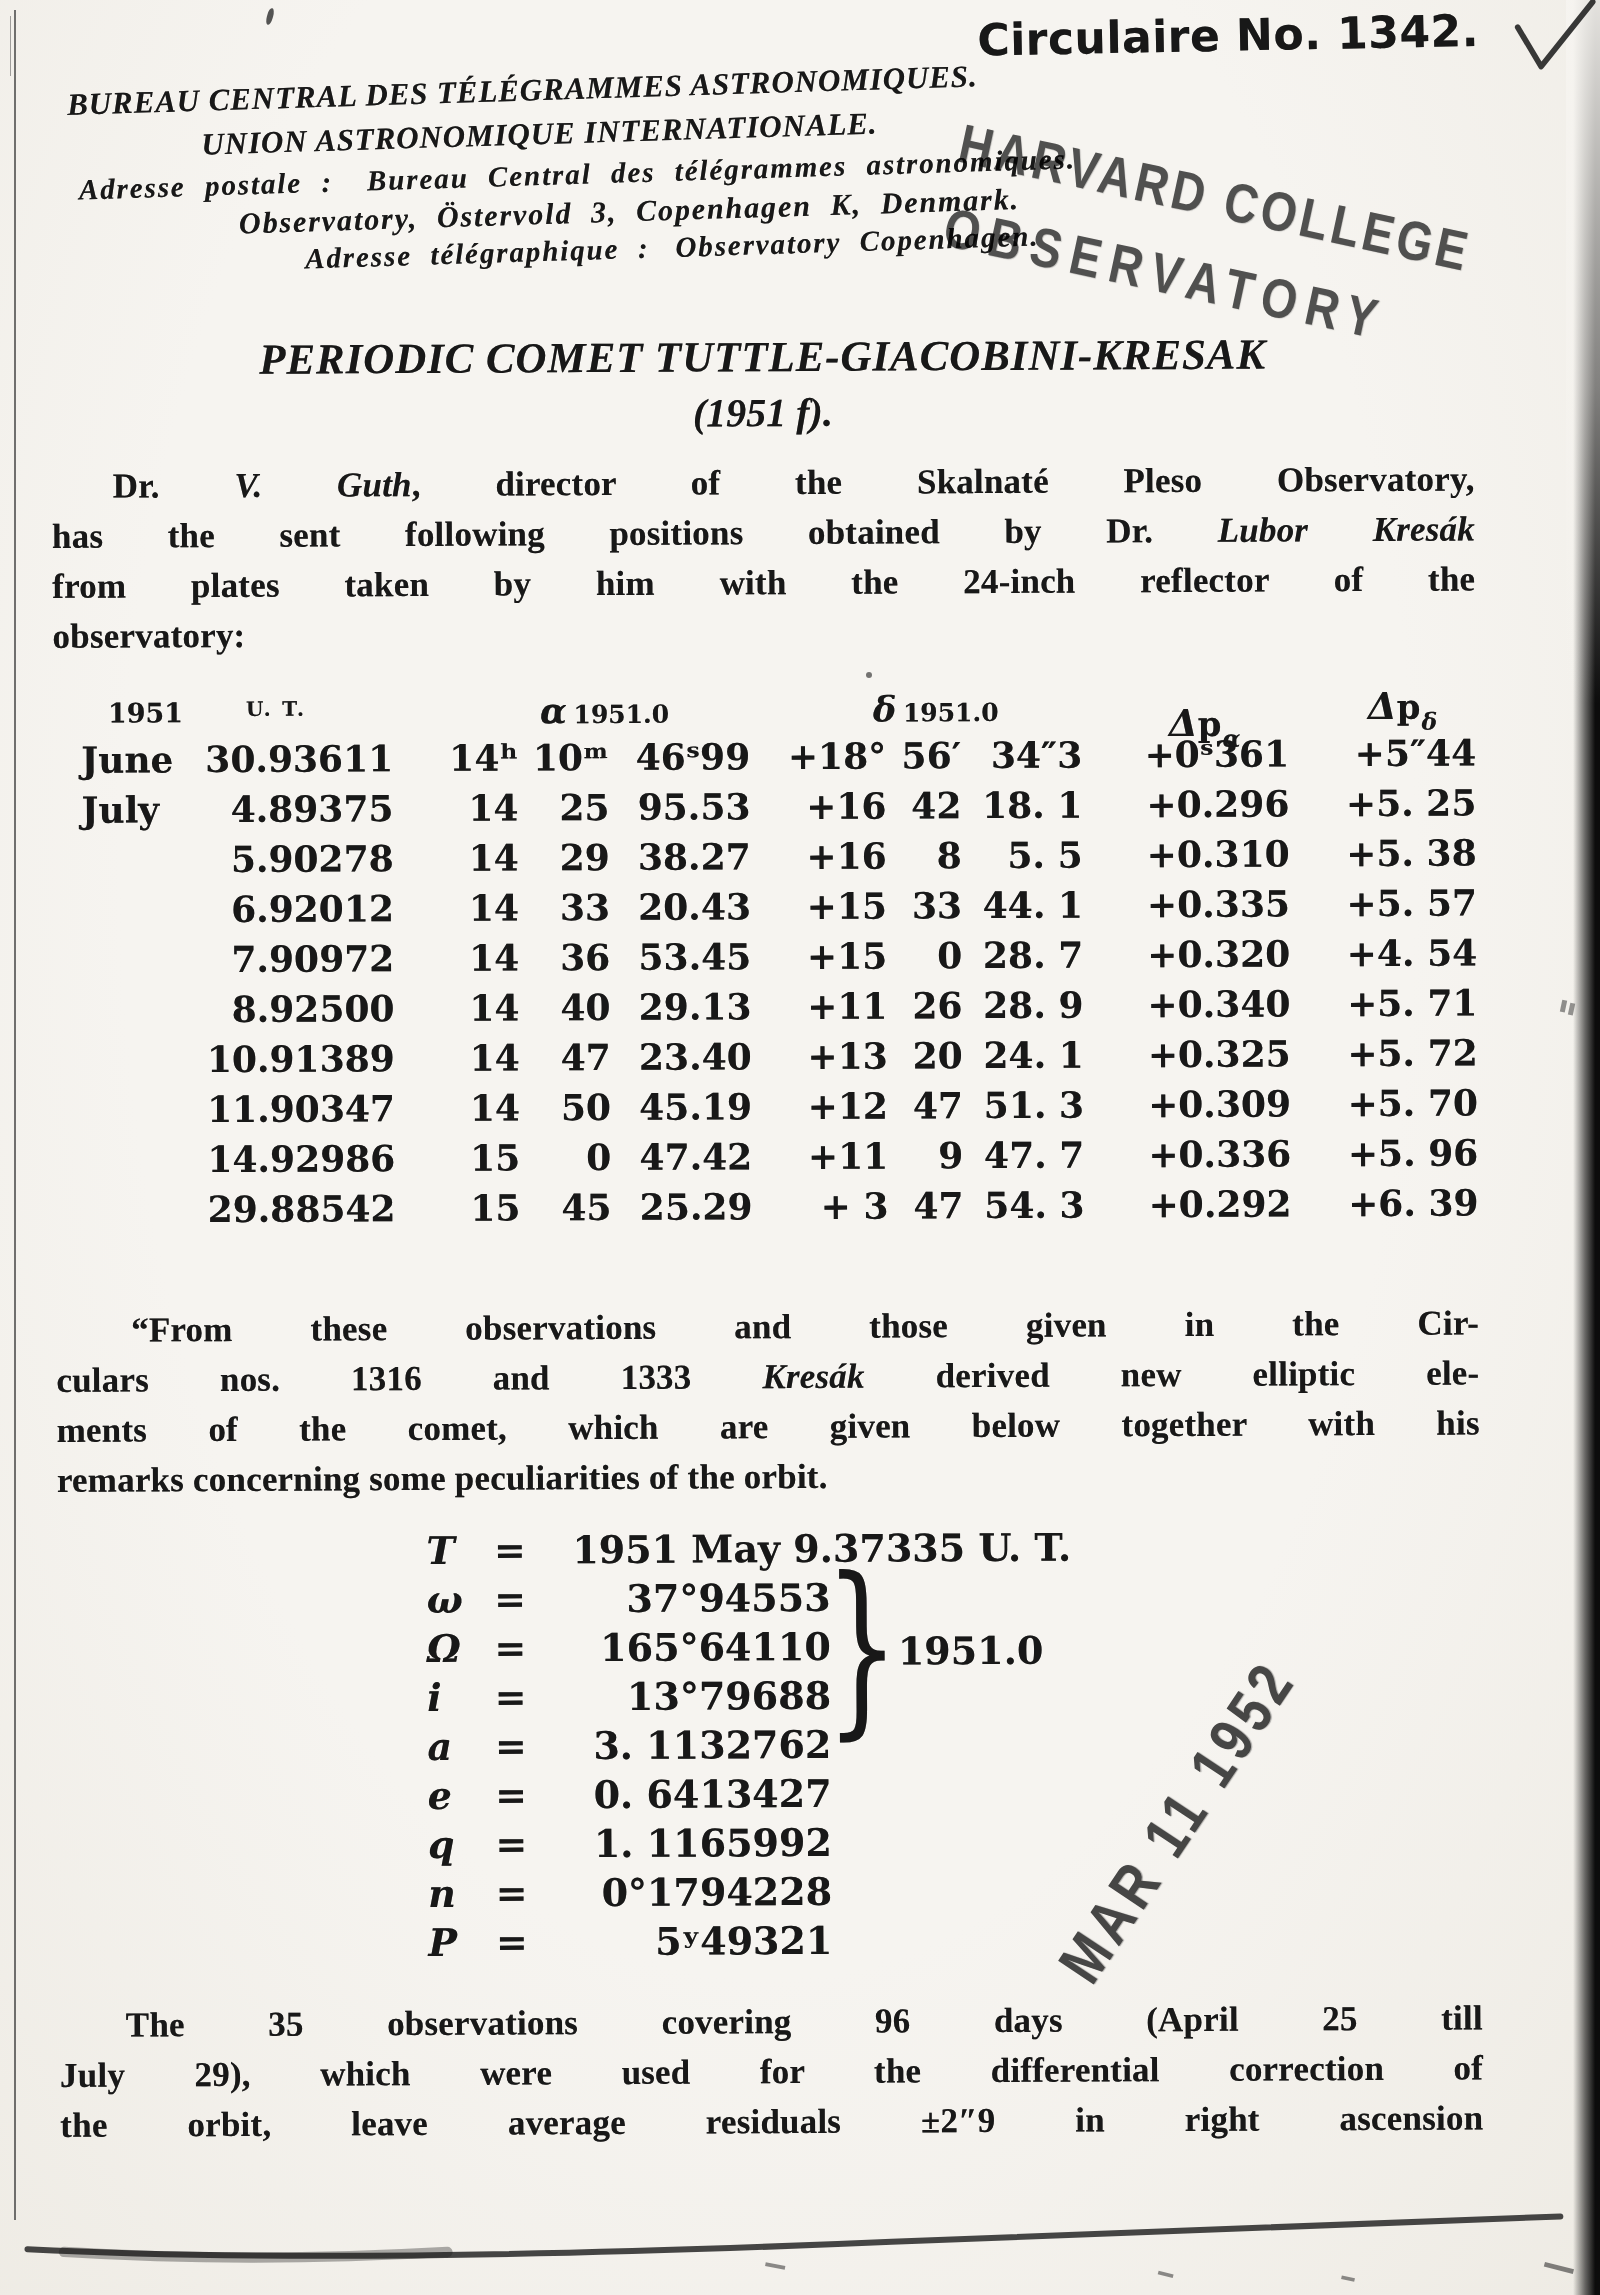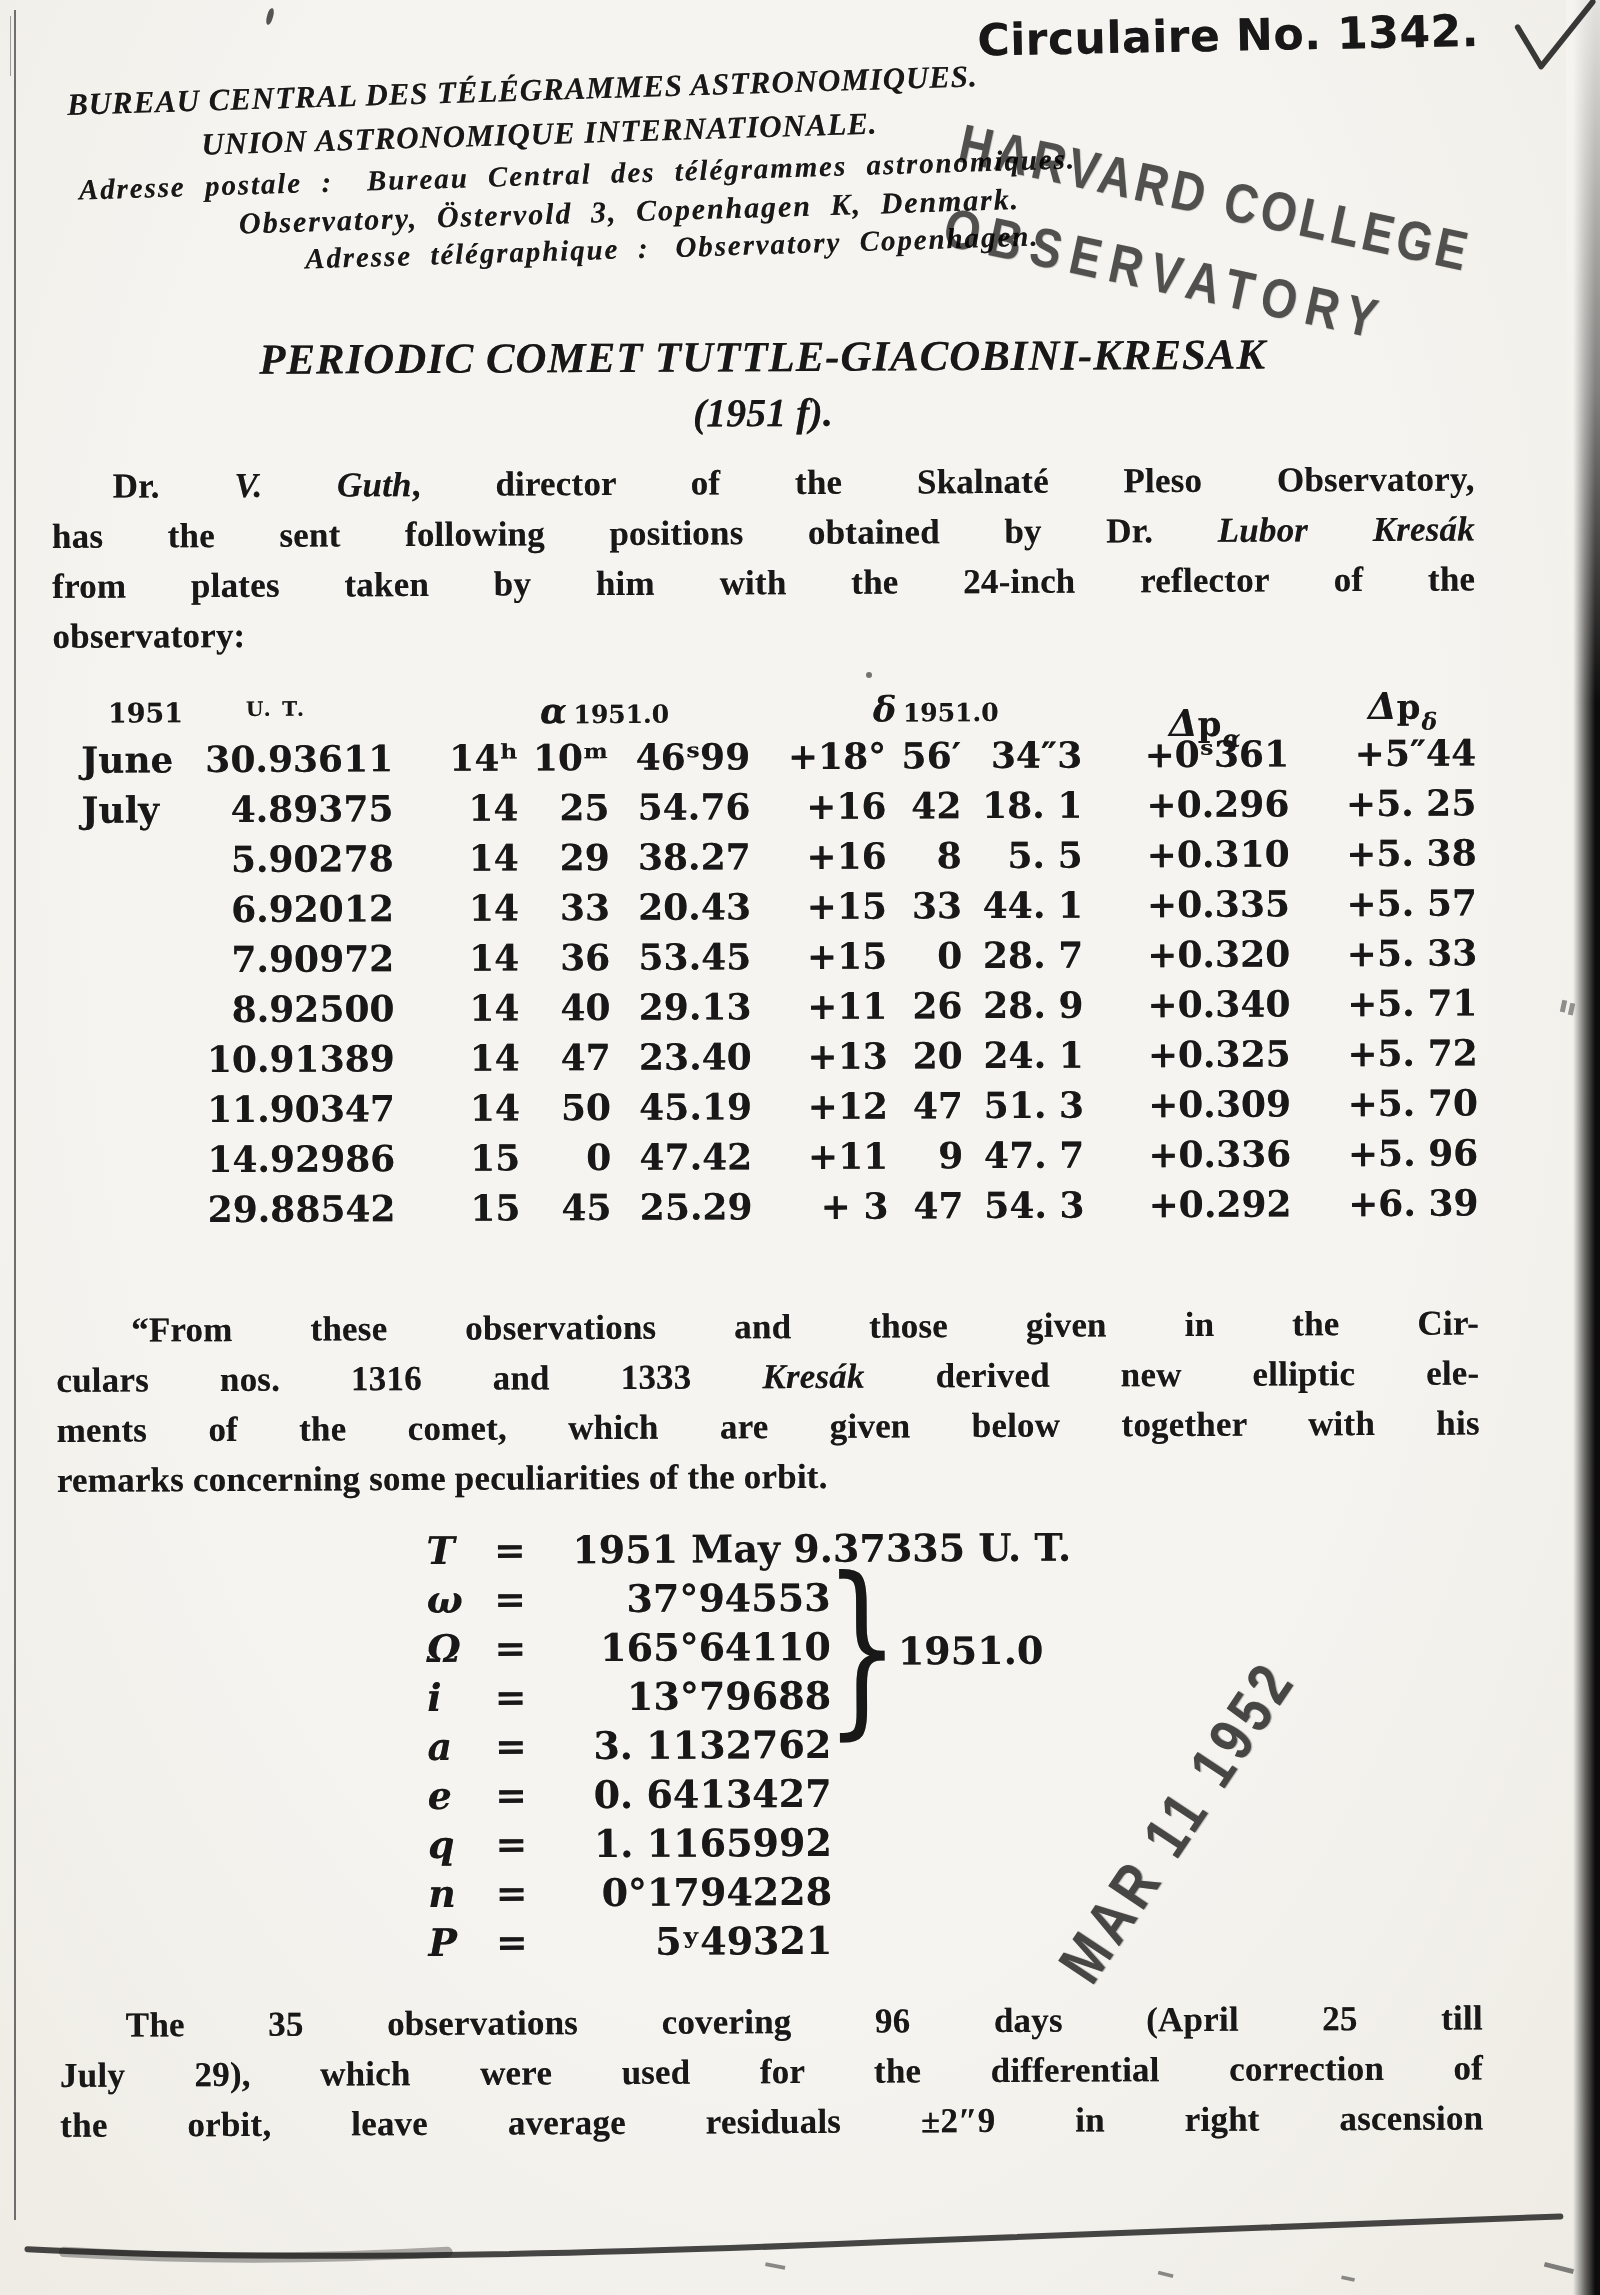--- a/index.html
+++ b/index.html
@@ -163,21 +163,21 @@
             <span class="c6">56′</span>
             <span class="c7">34″3</span>
             <span class="c8">+0ˢ361</span>
             <span class="c9">+5″44</span>
           </div>
           <div class="trow">
             <span class="c0">July</span>
             <span class="c1">4.89375</span>
             <span class="c2">14</span>
             <span class="c3">25</span>
-            <span class="c4">54.76</span>
+            <span class="c4">95.53</span>
             <span class="c5">+16</span>
             <span class="c6">42</span>
             <span class="c7">18. 1</span>
             <span class="c8">+0.296</span>
             <span class="c9">+5. 25</span>
           </div>
           <div class="trow">
             <span class="c0"></span>
             <span class="c1">5.90278</span>
             <span class="c2">14</span>
@@ -204,21 +204,21 @@
           <div class="trow">
             <span class="c0"></span>
             <span class="c1">7.90972</span>
             <span class="c2">14</span>
             <span class="c3">36</span>
             <span class="c4">53.45</span>
             <span class="c5">+15</span>
             <span class="c6">0</span>
             <span class="c7">28. 7</span>
             <span class="c8">+0.320</span>
-            <span class="c9">+5. 33</span>
+            <span class="c9">+4. 54</span>
           </div>
           <div class="trow">
             <span class="c0"></span>
             <span class="c1">8.92500</span>
             <span class="c2">14</span>
             <span class="c3">40</span>
             <span class="c4">29.13</span>
             <span class="c5">+11</span>
             <span class="c6">26</span>
             <span class="c7">28. 9</span>

